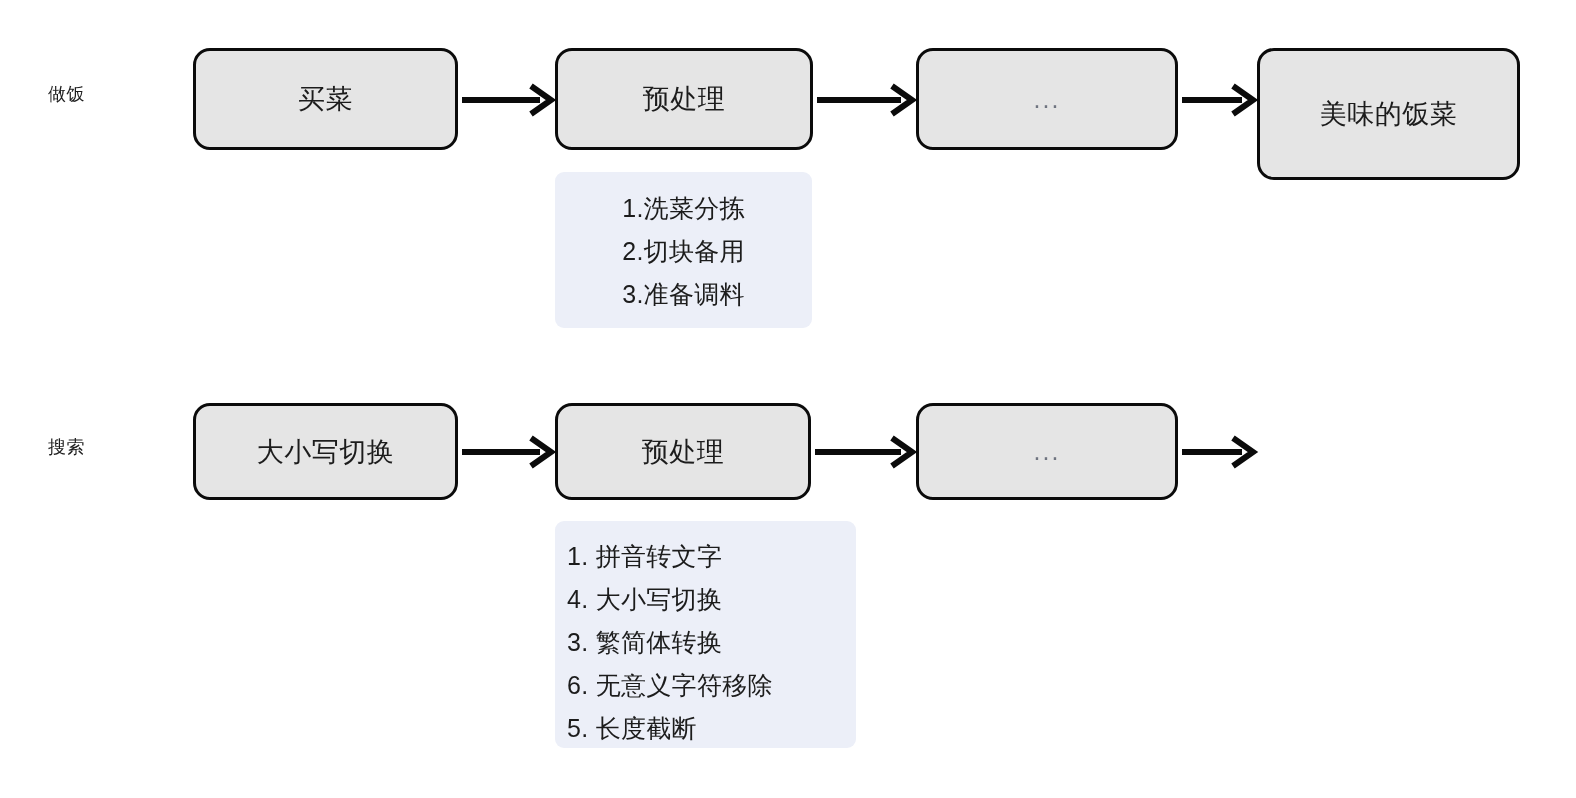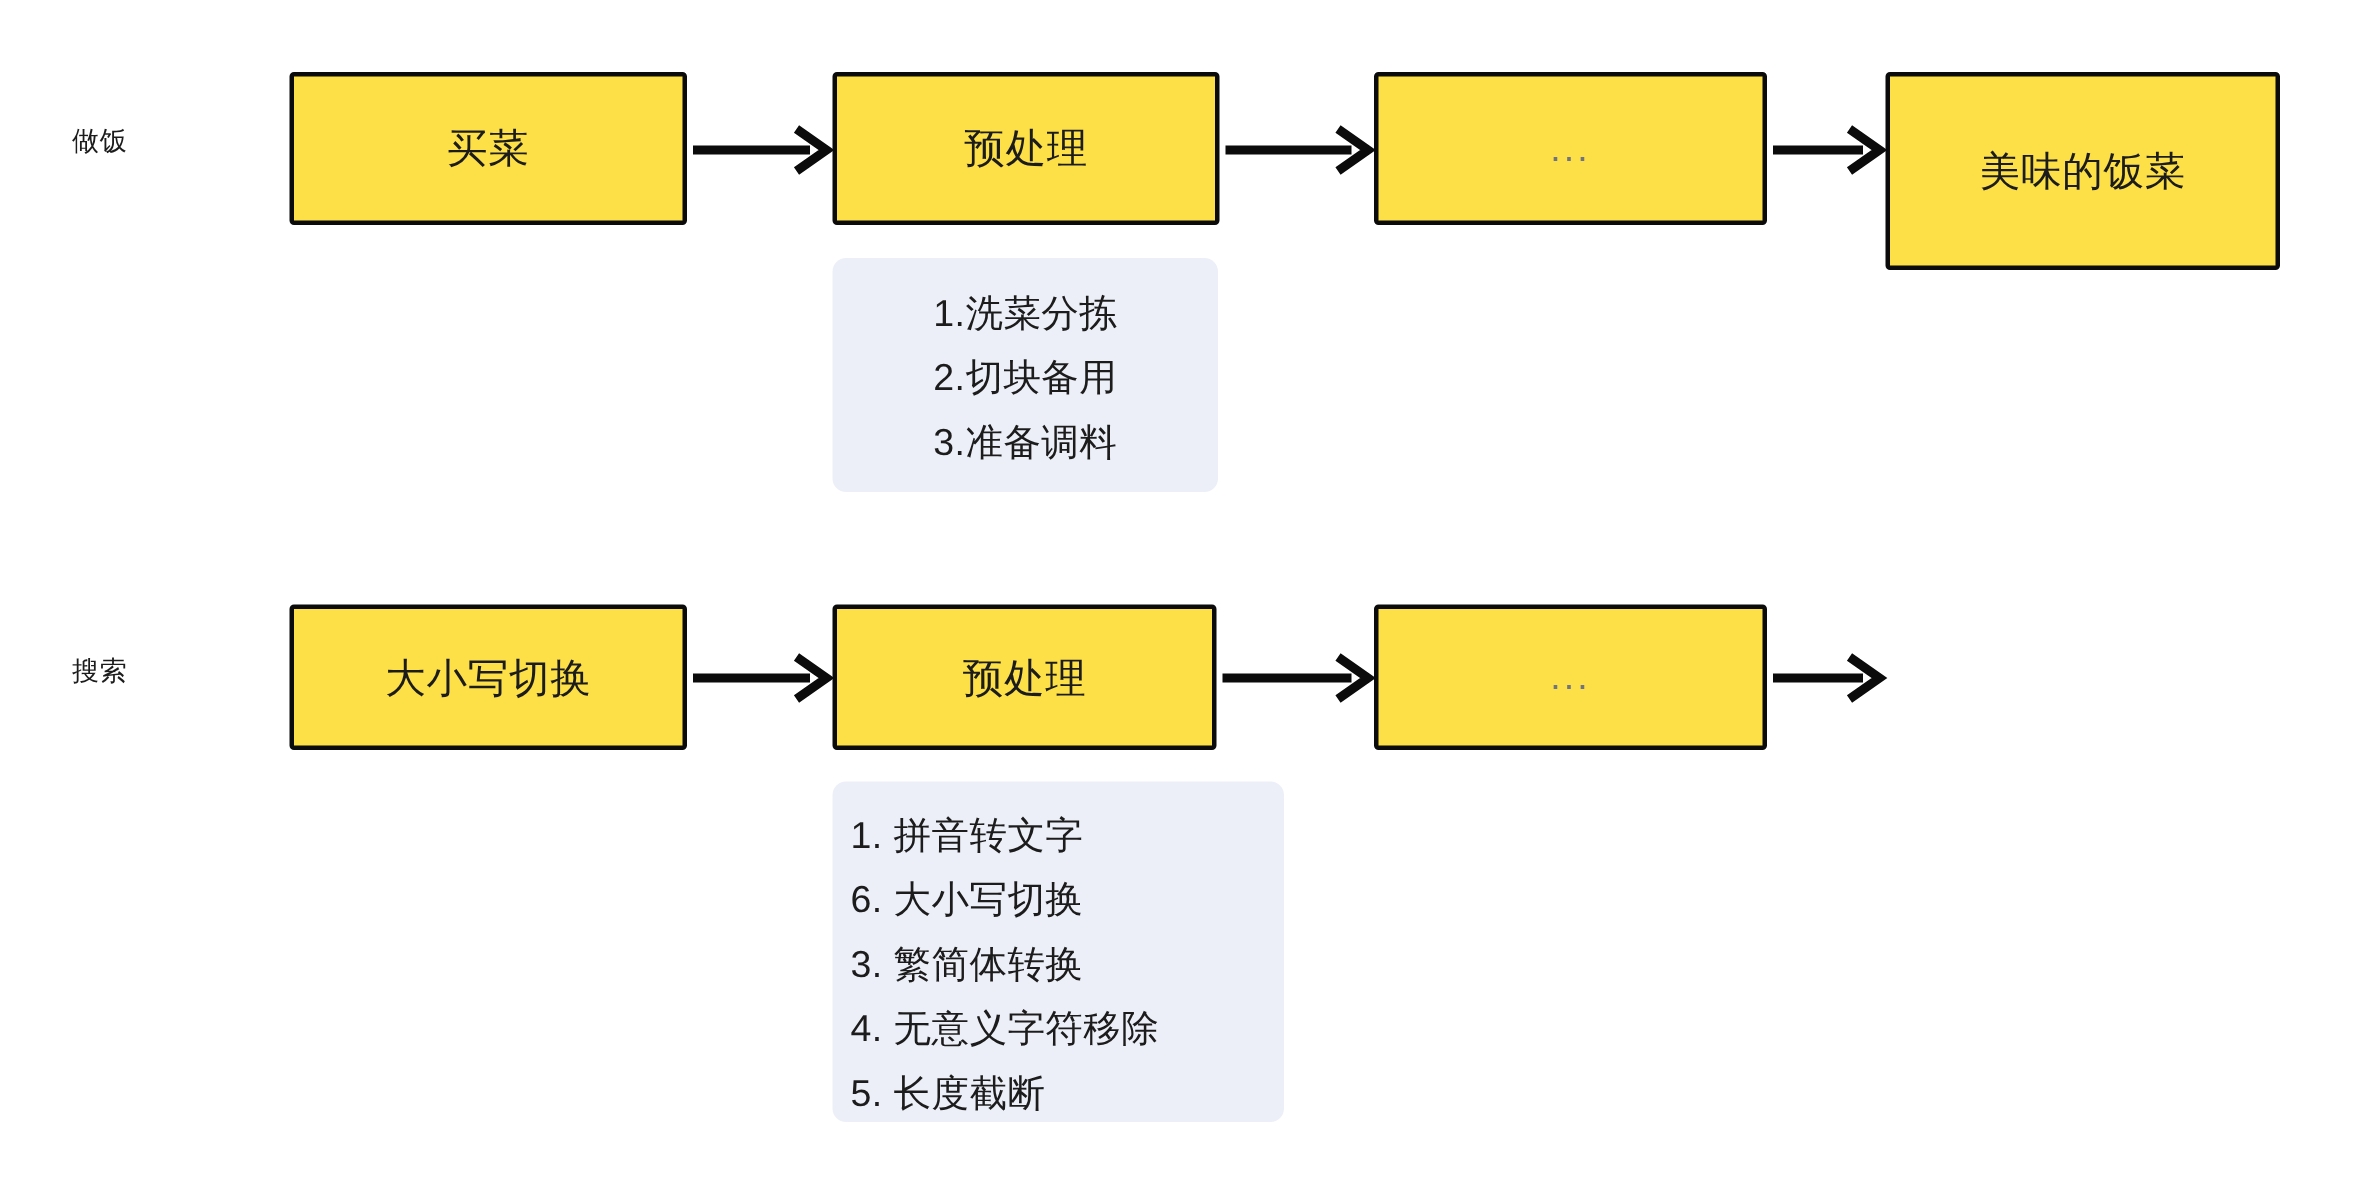--- a/index.html
+++ b/index.html
@@ -31,23 +31,23 @@
     letter-spacing: 0.5px;
     white-space: nowrap;
   }
   .row-label.r1 { left: 48px; top: 85px; }
   .row-label.r2 { left: 48px; top: 438px; }
 
   
   .flow-box {
     position: absolute;
     box-sizing: border-box;
-    background: #fde047;
+    background: #e5e5e5;
     border: 3px solid #0b0b0b;
-    border-radius: 3px;
+    border-radius: 17px;
     display: flex;
     align-items: center;
     justify-content: center;
     font-size: 27px;
     color: #1c1c1c;
     letter-spacing: 0.5px;
     white-space: nowrap;
   }
   .flow-box.ellipsis {
     color: #6f7480;
@@ -176,19 +176,19 @@
   </div>
   <div class="arrow" style="left:1178px; top:431px;">
     <svg width="81" height="42" viewBox="0 0 81 42">
       <line x1="4" y1="21" x2="64" y2="21" stroke="#0b0b0b" stroke-width="6" stroke-linecap="butt"></line>
       <polyline points="55,7 75,21 55,35" fill="none" stroke="#0b0b0b" stroke-width="6" stroke-linecap="butt" stroke-linejoin="miter"></polyline>
     </svg>
   </div>
 
   <div class="note-panel note-search">
     <div class="note-line">1. 拼音转文字</div>
-    <div class="note-line">6. 大小写切换</div>
+    <div class="note-line">4. 大小写切换</div>
     <div class="note-line">3. 繁简体转换</div>
-    <div class="note-line">4. 无意义字符移除</div>
+    <div class="note-line">6. 无意义字符移除</div>
     <div class="note-line">5. 长度截断</div>
   </div>
 
 </div>
 
 </body></html>

